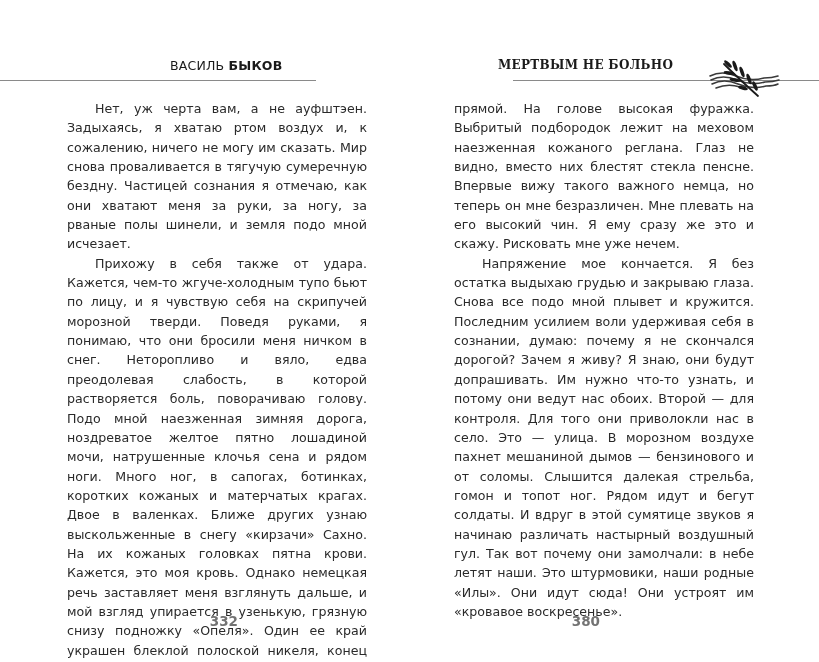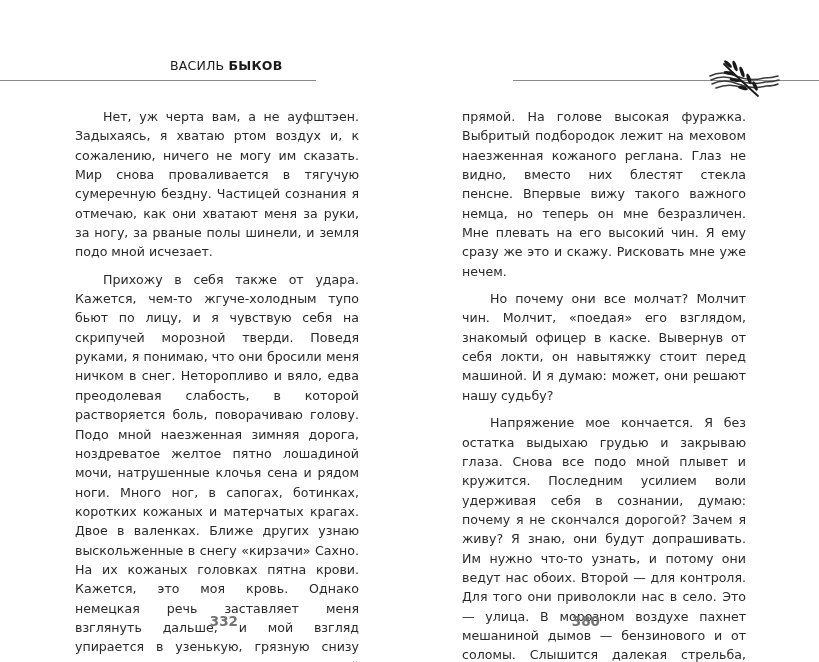--- a/index.html
+++ b/index.html
@@ -25,21 +25,21 @@
   .page-right .head-rule { left: 103px; width: 306px; }
 
   .ornament { position: absolute; left: 292px; top: 40px; width: 82px; height: 46px; }
 
   .text-block {
     position: absolute; top: 83px; width: 300px;
     font-size: 12.6px; line-height: 19.35px; text-align: justify; hyphens: manual;
   }
   .page-left .text-block { left: 67px; }
   .page-right .text-block { left: 44px; }
-  .text-block p { margin: 8px; text-indent: 28px; }
+  .text-block p { margin: 0; text-indent: 28px; }
   .text-block p.cont { text-indent: 0; }
 
   .page-number {
     position: absolute; top: 597px; font-weight: bold; font-size: 13.5px; color: #737373; width: 40px; text-align: right;
   }
   .page-left .page-number { left: 198px; }
   .page-right .page-number { left: 150px; }
 </style>
 </head>
 <body>
@@ -54,20 +54,21 @@
   <div class="text-block">
     <p>Нет, уж черта вам, а не ауфштэен. Задыхаясь, я хватаю ртом воздух и, к сожалению, ничего не могу им сказать. Мир снова проваливается в тягучую сумеречную бездну. Частицей сознания я отмечаю, как они хватают меня за руки, за ногу, за рваные полы шинели, и земля подо мной исчезает.</p>
     <p>Прихожу в себя также от удара. Кажется, чем-то жгуче-холодным тупо бьют по лицу, и я чувствую себя на скрипучей морозной тверди. Поведя руками, я понимаю, что они бросили меня ничком в снег. Неторопливо и вяло, едва преодолевая слабость, в которой растворяется боль, поворачиваю голову. Подо мной наезженная зимняя дорога, ноздреватое желтое пятно лошадиной мочи, натрушенные клочья сена и рядом ноги. Много ног, в сапогах, ботинках, коротких кожаных и матерчатых крагах. Двое в валенках. Ближе других узнаю выскольженные в снегу «кирзачи» Сахно. На их кожаных головках пятна крови. Кажется, это моя кровь. Однако немецкая речь заставляет меня взглянуть дальше, и мой взгляд упирается в узенькую, грязную снизу подножку «Опеля». Один ее край украшен блеклой полоской никеля, конец пригнут случайным ударом. На середине подножки шаркает подошвой хорошо начищенный хромовый сапог.</p>
 
   </div>
 
   <div class="page-number">332</div>
 </div>
 
 <div class="page page-right">
+  <div class="running-head">МЕРТВЫМ НЕ БОЛЬНО</div>
   <div class="head-rule"></div>
 
   <svg class="ornament" viewBox="0 0 82 46">
 
     <g fill="none" stroke="#3a3a3a" stroke-width="1.6" stroke-linecap="round">
       <path d="M8 20 Q20 14 34 20 T62 22 Q70 22 76 20"></path>
       <path d="M9 24 Q21 18 35 24 T63 26 Q71 26 77 24"></path>
       <path d="M10 28 Q22 22 36 28 T64 30 Q72 30 76 28"></path>
       <path d="M14 32 Q26 27 38 31"></path>
     </g>
@@ -80,19 +81,18 @@
       <ellipse cx="40" cy="16" rx="5.5" ry="1.8" transform="rotate(70 40 16)"></ellipse>
       <ellipse cx="33" cy="24" rx="5.5" ry="1.8" transform="rotate(10 33 24)"></ellipse>
       <ellipse cx="47" cy="23" rx="5.5" ry="1.8" transform="rotate(70 47 23)"></ellipse>
       <ellipse cx="41" cy="32" rx="5" ry="1.8" transform="rotate(15 41 32)"></ellipse>
       <ellipse cx="53" cy="30" rx="5" ry="1.8" transform="rotate(65 53 30)"></ellipse>
     </g>
   </svg>
 
   <div class="text-block">
     <p class="cont">прямой. На голове высокая фуражка. Выбритый подбородок лежит на меховом наезженная кожаного реглана. Глаз не видно, вместо них блестят стекла пенсне. Впервые вижу такого важного немца, но теперь он мне безразличен. Мне плевать на его высокий чин. Я ему сразу же это и скажу. Рисковать мне уже нечем.</p>
-    <p>Но почему они все молчат? Молчит чин. Молчит, «поедая» его взглядом, знакомый офицер в каске. Вывернув от себя локти, он навытяжку стоит перед машиной. И я думаю: может, они решают нашу судьбу?</p>
     <p>Напряжение мое кончается. Я без остатка выдыхаю грудью и закрываю глаза. Снова все подо мной плывет и кружится. Последним усилием воли удерживая себя в сознании, думаю: почему я не скончался дорогой? Зачем я живу? Я знаю, они будут допрашивать. Им нужно что-то узнать, и потому они ведут нас обоих. Второй — для контроля. Для того они приволокли нас в село. Это — улица. В морозном воздухе пахнет мешаниной дымов — бензинового и от соломы. Слышится далекая стрельба, гомон и топот ног. Рядом идут и бегут солдаты. И вдруг в этой сумятице звуков я начинаю различать настырный воздушный гул. Так вот почему они замолчали: в небе летят наши. Это штурмовики, наши родные «Илы». Они идут сюда! Они устроят им «кровавое воскресенье».</p>
 
   </div>
 
   <div class="page-number">380</div>
 </div>
 
 </body></html>

